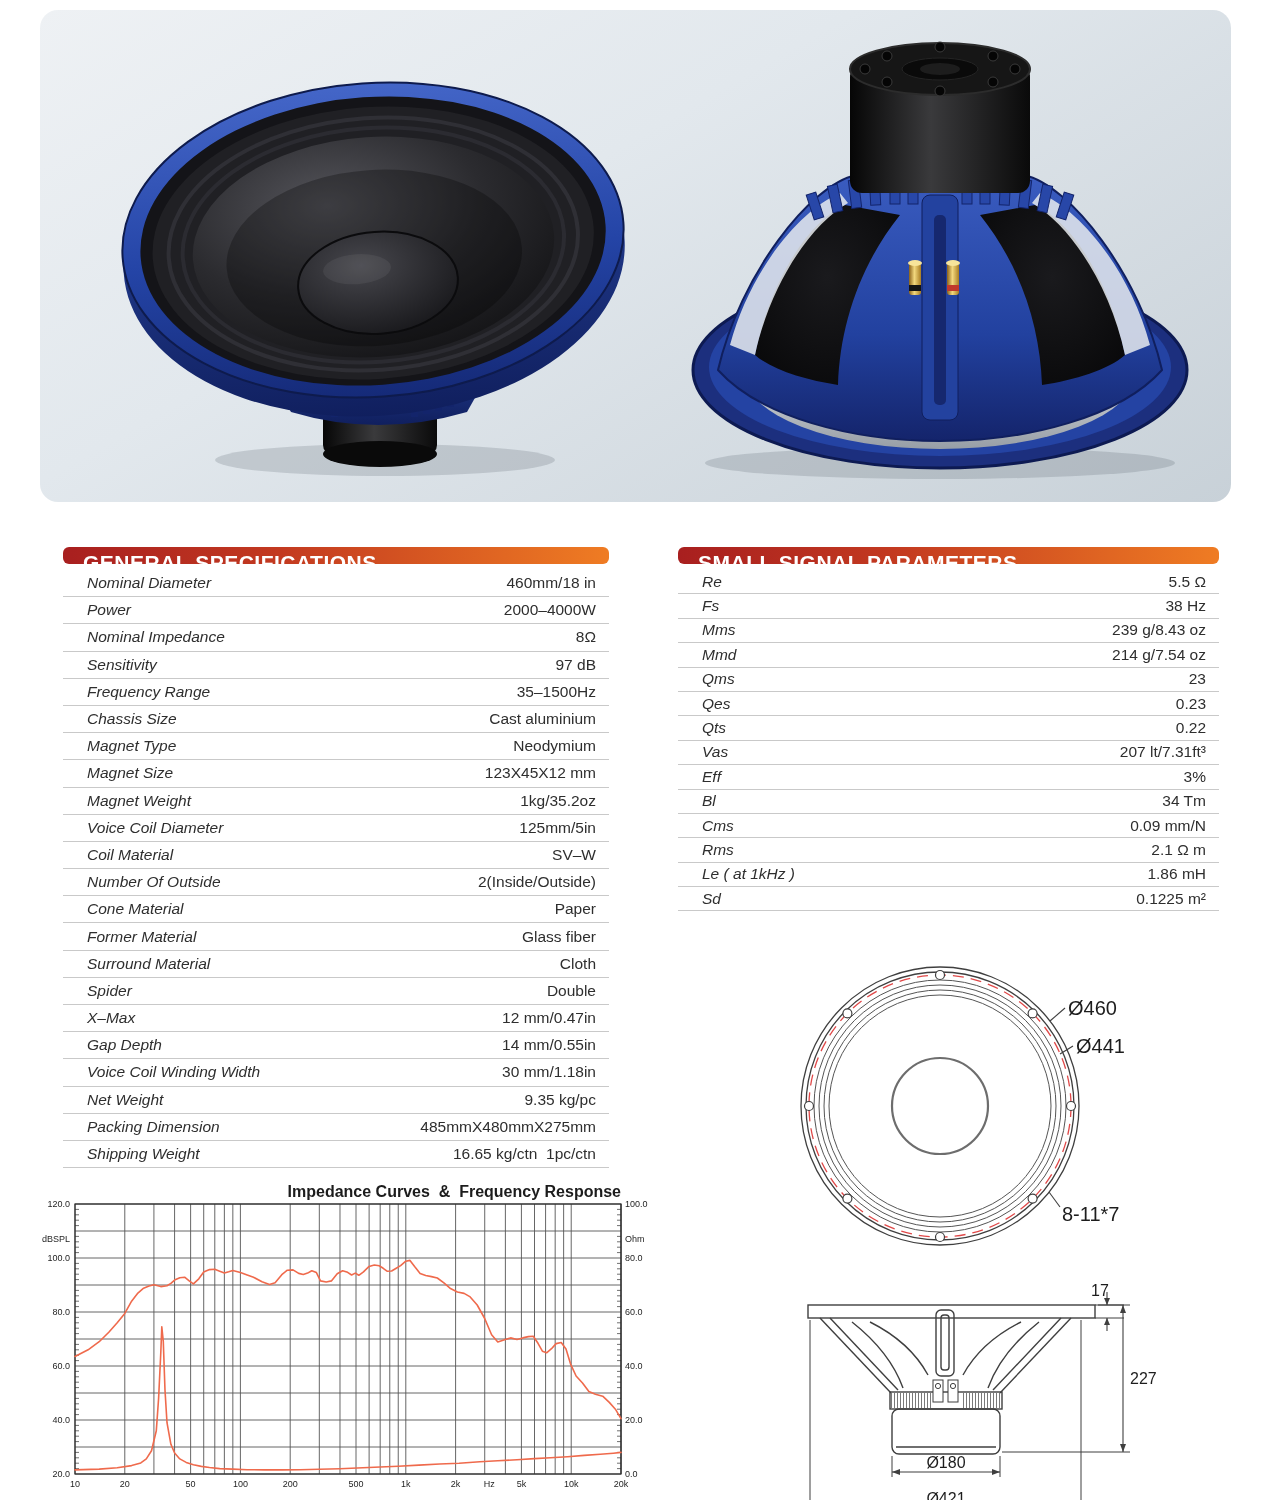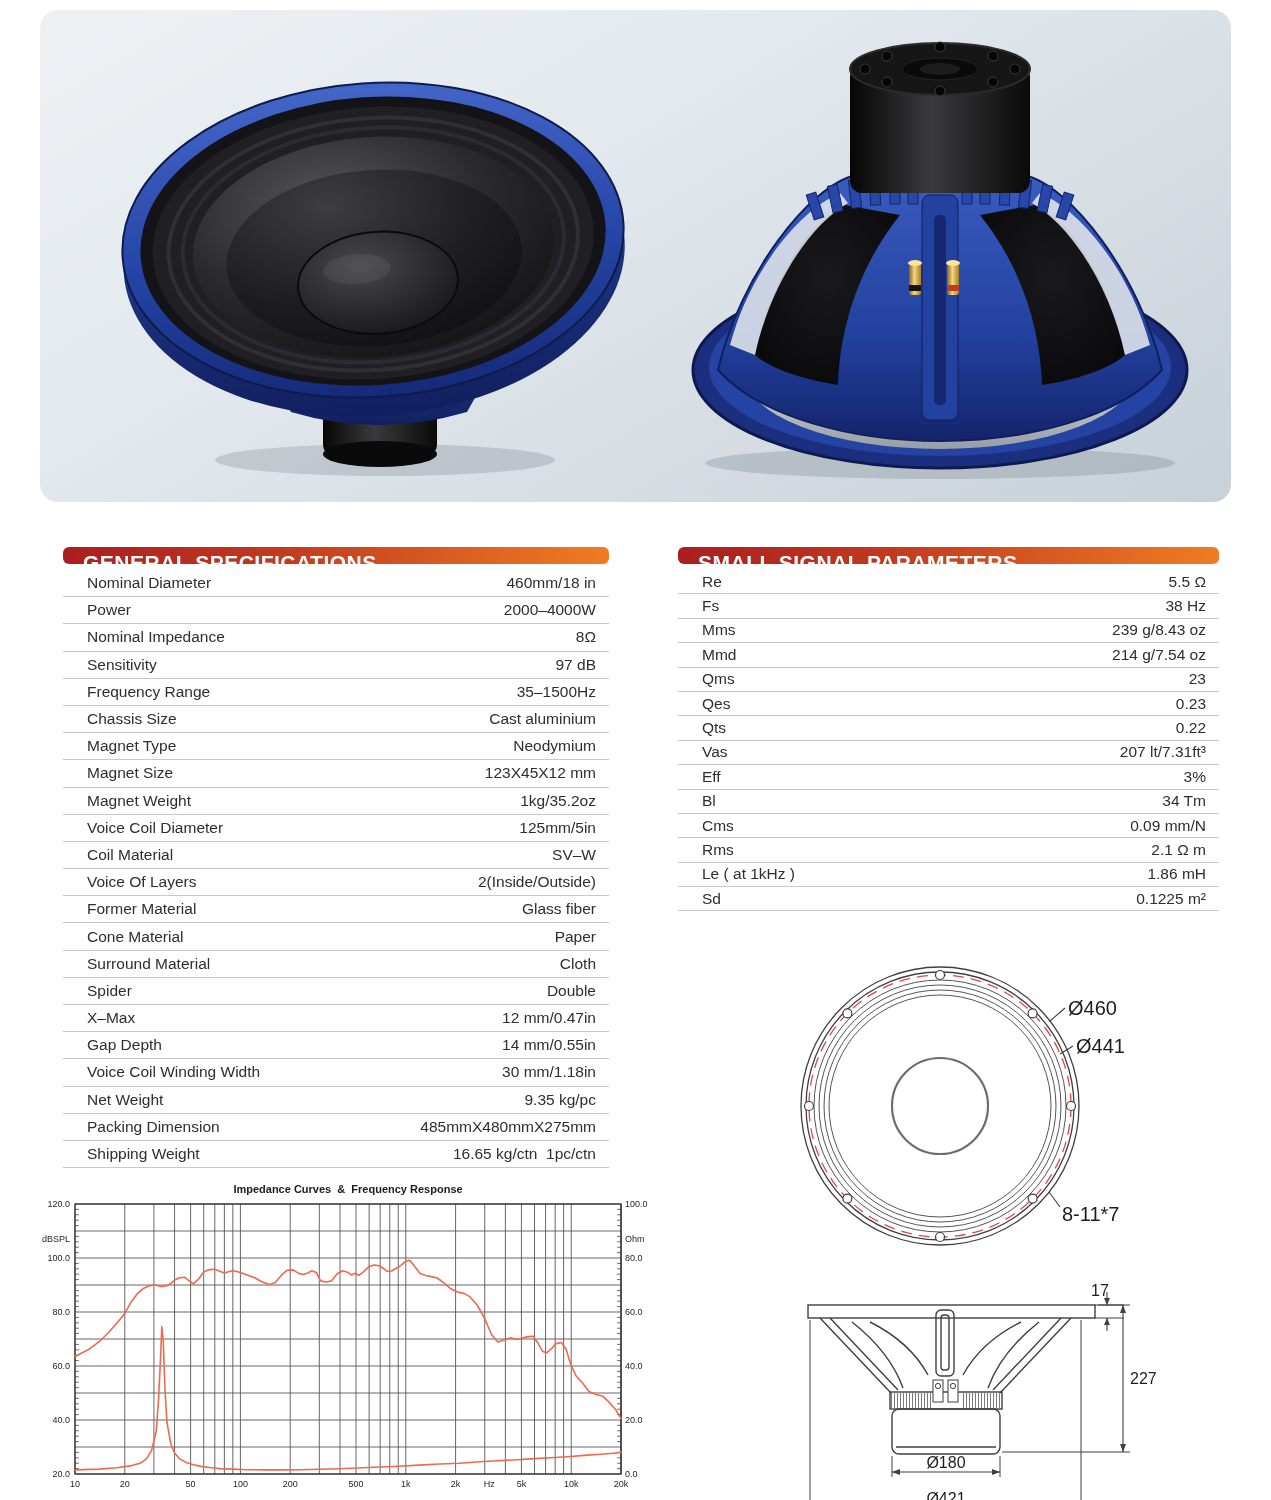--- a/index.html
+++ b/index.html
@@ -23,27 +23,27 @@
     background:linear-gradient(90deg,#a81f1f 0%,#c33a20 40%,#ef7c23 100%);
     color:#ffffff;font-weight:bold;font-size:21px;letter-spacing:.5px;
   }
   .spec-rows{margin-top:6px;}
   .spec-row{
     display:flex;justify-content:space-between;align-items:center;
     border-bottom:1px solid #c9c9c9;padding:0 13px 0 24px;color:#2e2e2e;
   }
   .general-row{height:26.2px;font-size:15.5px;}
   .signal-row{height:23.4px;font-size:15.5px;}
-  .spec-label{white-space:pre;}
+  .spec-label{white-space:pre;font-style:italic;}
   .spec-value{white-space:pre;text-align:left;}
   
   #chart-block{position:absolute;left:30px;top:1183px;width:640px;height:317px;}
   #chart-title{
-    position:absolute;left:45px;top:0;width:546px;text-align:center;
-    font-size:11px;font-weight:bold;color:#1c1c1c;white-space:pre;
+    position:absolute;left:45px;top:0;width:546px;text-align:right;
+    font-size:16px;font-weight:bold;color:#1c1c1c;white-space:pre;
   }
   #chart{position:absolute;left:0;top:0;}
   
   #draw-front{position:absolute;left:770px;top:948px;width:440px;height:322px;}
   #draw-side{position:absolute;left:790px;top:1280px;width:400px;height:220px;}
   .tech-label{font-size:20px;fill:#1d1d1d;font-family:"Liberation Sans",sans-serif;}
   .dim-label{font-size:16px;fill:#1d1d1d;font-family:"Liberation Sans",sans-serif;}
 </style>
 </head>
 <body>
@@ -229,30 +229,30 @@
       </div>
       <div class="spec-row general-row">
         <span class="spec-label">Voice Coil Diameter</span>
         <span class="spec-value">125mm/5in</span>
       </div>
       <div class="spec-row general-row">
         <span class="spec-label">Coil Material</span>
         <span class="spec-value">SV–W</span>
       </div>
       <div class="spec-row general-row">
-        <span class="spec-label">Voice Of Layers</span>
+        <span class="spec-label">Number Of Outside</span>
         <span class="spec-value">2(Inside/Outside)</span>
+      </div>
+      <div class="spec-row general-row">
+        <span class="spec-label">Cone Material</span>
+        <span class="spec-value">Paper</span>
       </div>
       <div class="spec-row general-row">
         <span class="spec-label">Former Material</span>
         <span class="spec-value">Glass fiber</span>
-      </div>
-      <div class="spec-row general-row">
-        <span class="spec-label">Cone Material</span>
-        <span class="spec-value">Paper</span>
       </div>
       <div class="spec-row general-row">
         <span class="spec-label">Surround Material</span>
         <span class="spec-value">Cloth</span>
       </div>
       <div class="spec-row general-row">
         <span class="spec-label">Spider</span>
         <span class="spec-value">Double</span>
       </div>
       <div class="spec-row general-row">

